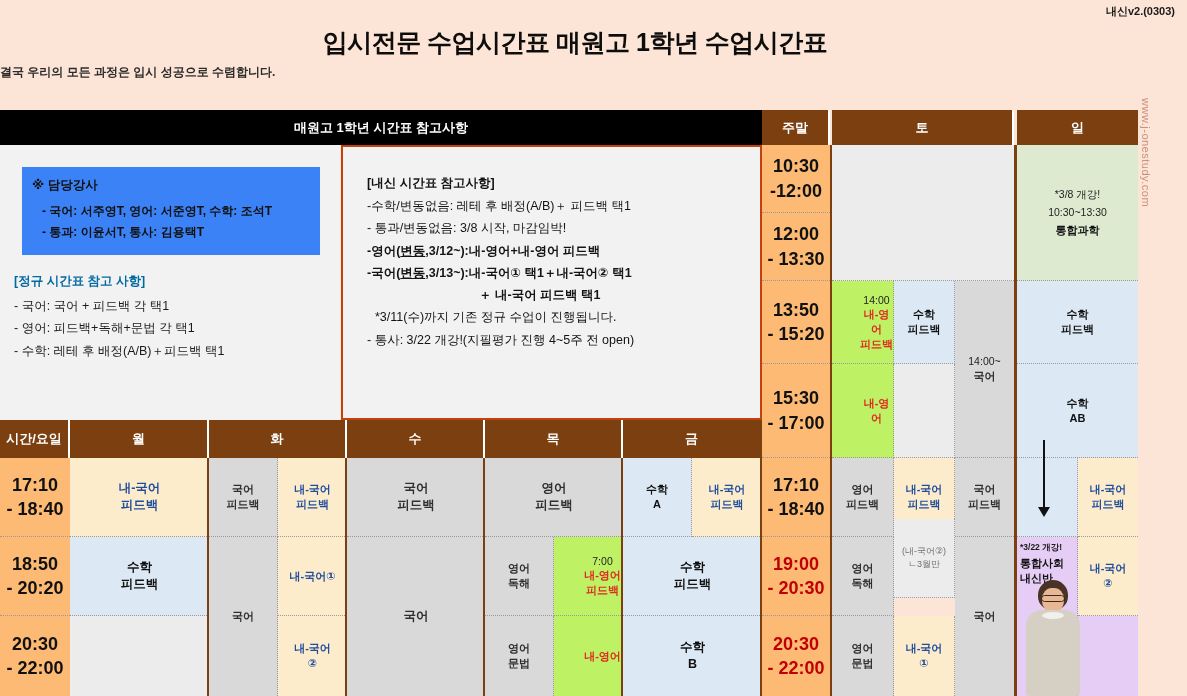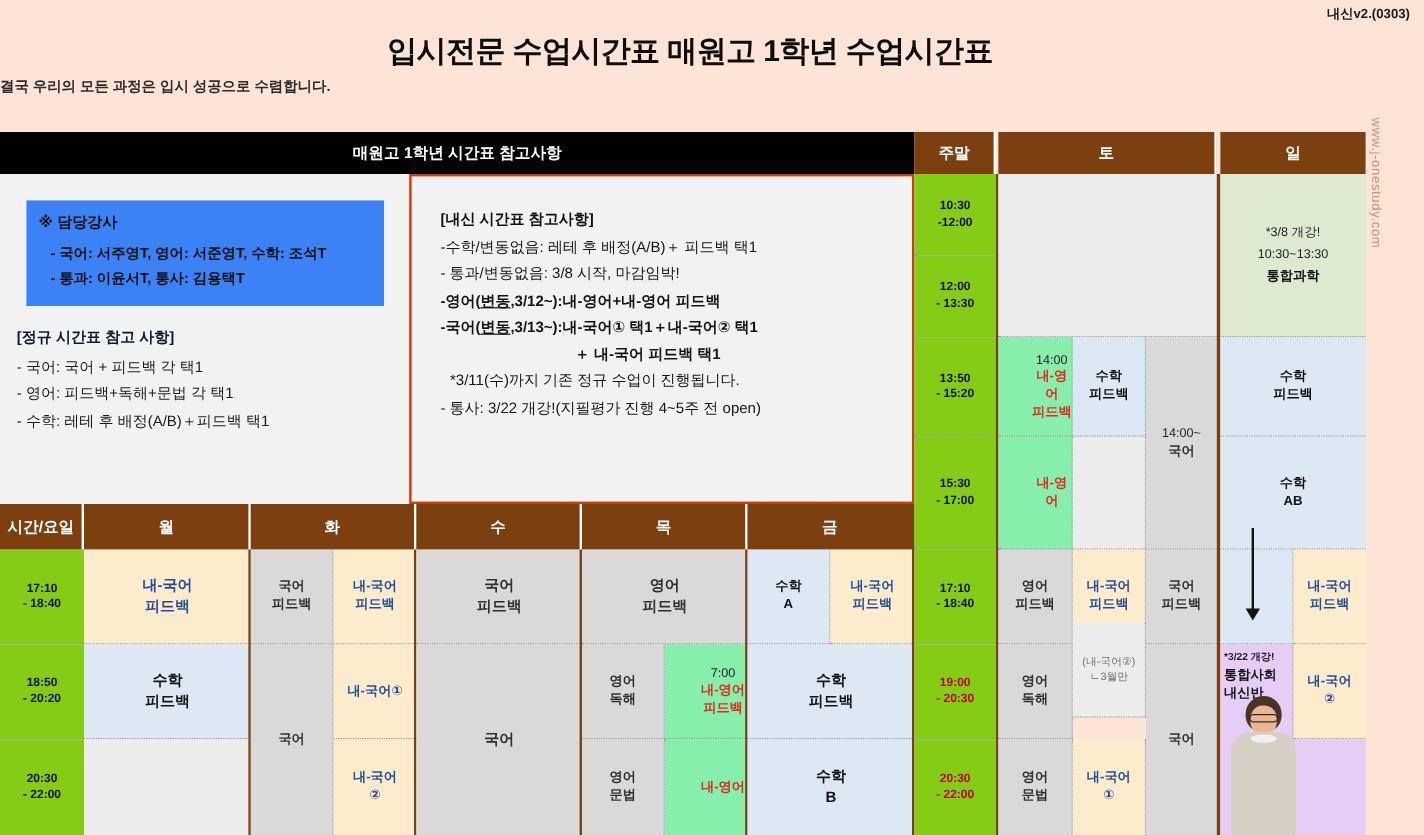--- a/index.html
+++ b/index.html
@@ -44,21 +44,21 @@
     position: absolute; left: 0; top: 145px; width: 340px; height: 275px;
     background: #f2f2f2;
   }
   .teacherbox {
     position: absolute; left: 22px; top: 22px; width: 298px;
     background: #3b82f6; padding: 10px 10px 12px 10px;
   }
   .teacherbox .hd { font-size: 12.5px; font-weight: 700; color: #111; margin-bottom: 7px; }
   .teacherbox .ln { font-size: 12px; font-weight: 700; color: #111; margin-left: 10px; line-height: 1.75; }
   .regbox { position: absolute; left: 14px; top: 128px; width: 320px; }
-  .regbox .hd { font-size: 12.5px; font-weight: 700; color: #0f172a; margin-bottom: 5px; }
+  .regbox .hd { font-size: 12.5px; font-weight: 700; color: #0369a1; margin-bottom: 5px; }
   .regbox .ln { font-size: 12.5px; color: #1a1a1a; line-height: 1.78; }
 
   
   .noticebox {
     position: absolute; left: 341px; top: 145px; width: 421px; height: 275px;
     background: #f2f2f2; border: 2px solid #c2410c;
     padding: 28px 0 0 24px;
   }
   .noticebox .hd { font-size: 12.5px; font-weight: 700; color: #111; margin-bottom: 3px; }
   .noticebox .ln { font-size: 12.5px; color: #141414; line-height: 1.78; }
@@ -70,35 +70,35 @@
   
   .cell {
     position: absolute; display: flex; flex-direction: column;
     align-items: center; justify-content: center; text-align: center;
     font-size: 12.5px; line-height: 1.35; overflow: hidden;
   }
   .hdr {
     background: #7b3f10; color: #fff; font-weight: 700; font-size: 13px;
     border-right: 2px solid #ffffff;
   }
-  .timecell { background: #84cc16; font-weight: 700; font-size: 10px; color: #111; }
+  .timecell { background: #fdba74; font-weight: 700; font-size: 18px; color: #111; }
   .timecell.red { color: #c00000; }
   .k-blue { color: #1f4e9c; font-weight: 700; }
   .k-red  { color: #e02b20; font-weight: 700; }
   .k-dark { color: #2f2f2f; font-weight: 700; }
   .k-blk  { color: #111; font-weight: 700; }
   .small  { font-size: 10.5px; font-weight: 400; color: #222; }
   .tiny   { font-size: 9px; color: #6f6f6f; font-weight: 400; line-height: 1.5; }
   .lbl-sm { font-size: 11px; }
 
   .bg-cream { background: #fdeccc; }
   .bg-blue  { background: #dce9f5; }
   .bg-gray  { background: #d9d9d9; }
   .bg-gray2 { background: #ececec; }
-  .bg-peach { background: #86efac; padding-left: 28px; }
+  .bg-peach { background: #bef264; padding-left: 28px; }
   .bg-green { background: #ddead0; }
   .bg-purple{ background: #e5cdf5; }
 
   .bd-r  { border-right: 2px solid #7b3f10; }
   .bd-rd { border-right: 1px dotted #9a9a9a; }
   .bd-b  { border-bottom: 1px dotted #9a9a9a; }
 
   
   .arrow { position: absolute; left: 1043px; top: 440px; width: 2px; height: 68px; background: #111; }
   .arrow:after {

